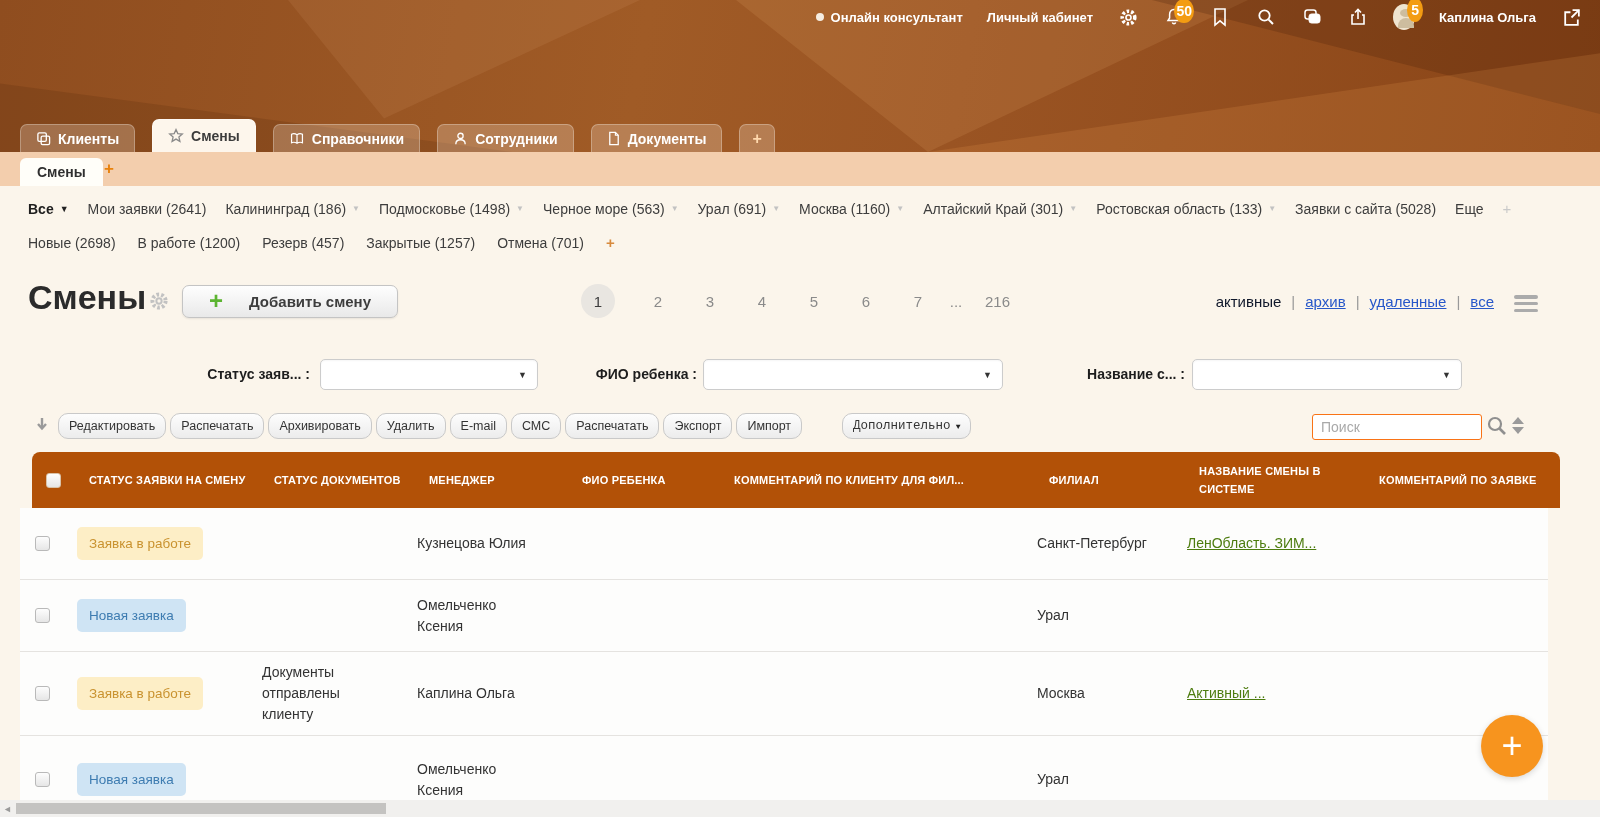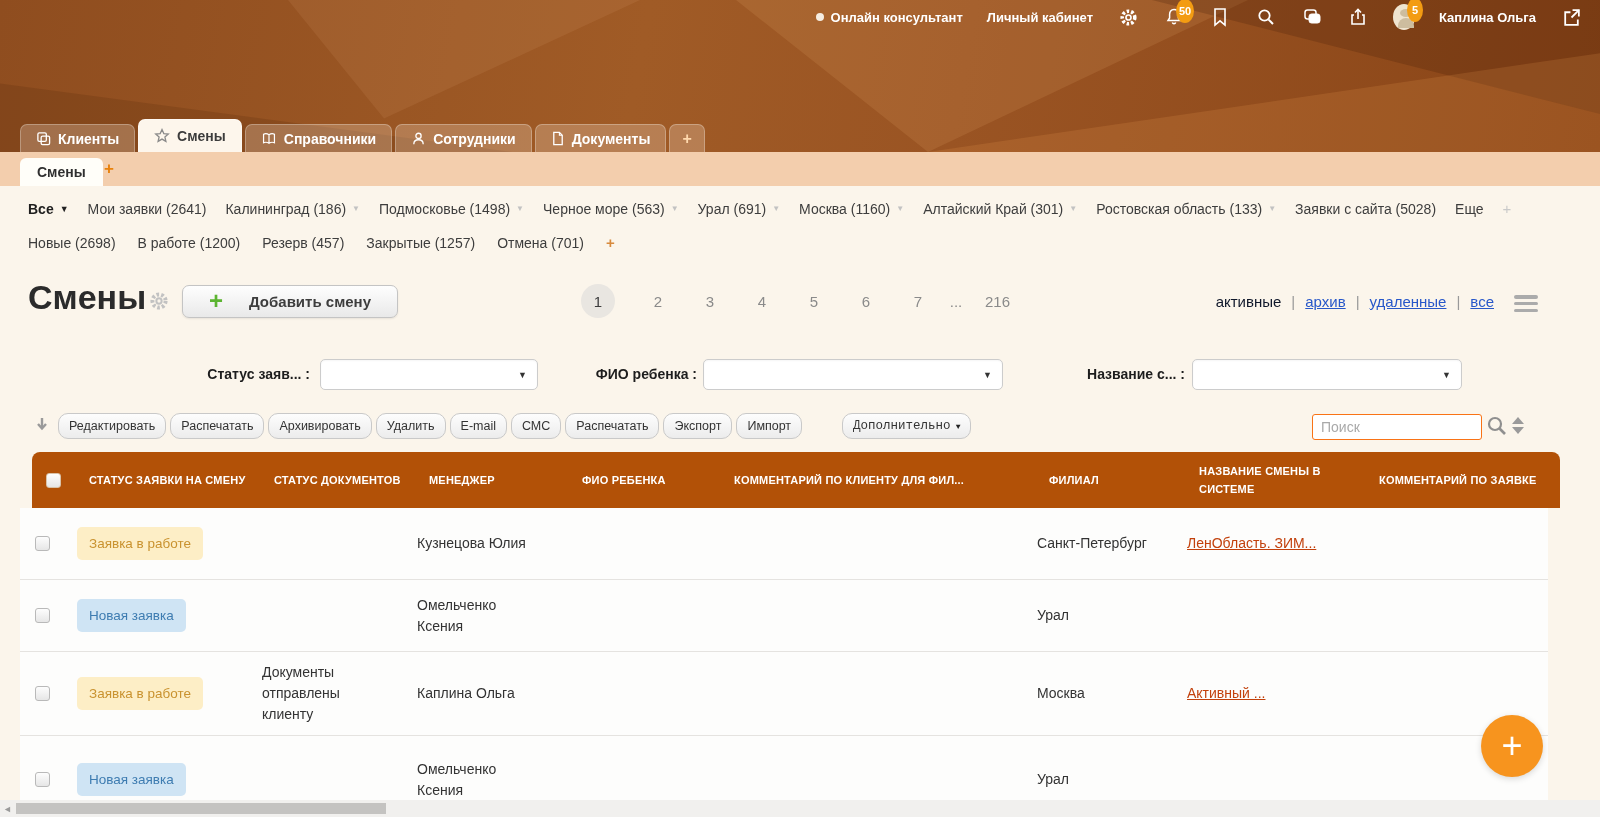--- a/index.html
+++ b/index.html
@@ -27,29 +27,29 @@
   .fox .shorts { position:absolute; top:48px; left:9px; width:24px; height:13px; background:#1fa39a; border-radius:2px; }
   .fox .tail { position:absolute; top:42px; left:-2px; width:16px; height:28px; border:5px solid #f07f1f; border-top:none; border-right:none; border-radius:0 0 0 18px; }
   .logo-text { display:flex; flex-direction:column; line-height:1; }
   .logo-fox,.logo-camp { font-size:25px; font-weight:bold; color:#2e7fb5; letter-spacing:2px; }
   .logo-tag { margin-top:5px; font-size:6px; color:#9a9a9a; letter-spacing:.3px; }
 
   .toplinks { position:absolute; top:4px; right:18px; height:26px; display:flex; align-items:center; gap:24px; color:#fff; }
   .toplink { font-size:13px; font-weight:bold; color:#fff; display:flex; align-items:center; gap:7px; cursor:pointer; white-space:nowrap; }
   .dot { width:8px; height:8px; border-radius:50%; background:#f5ede2; }
   .ticon { position:relative; width:22px; height:22px; display:flex; align-items:center; justify-content:center; cursor:pointer; }
-  .badge { position:absolute; top:-7px; right:-9px; background:#f39c12; color:#fff; font-size:11px; font-weight:bold;
+  .badge { position:absolute; top:-7px; right:-9px; background:#f39c12; color:#fff; font-size:14px; font-weight:bold;
     border-radius:50%; min-width:18px; height:18px; display:flex; align-items:center; justify-content:center; padding:12px 2px; }
   .avatar { width:26px; height:26px; border-radius:50%; background:#efe4cf; position:relative; overflow:visible; }
   .avatar .silh { position:absolute; left:7px; top:5px; width:12px; height:8px; border-radius:50%; background:#c9b globalThis; background:#cdbd9f; }
   .avatar .silh2 { position:absolute; left:5px; top:14px; width:16px; height:10px; border-radius:8px 8px 0 0; background:#cdbd9f; }
   .avatar .badge { top:-6px; right:-8px; min-width:16px; height:16px; }
 
   
-  .tabs { position:absolute; left:20px; bottom:0; display:flex; align-items:flex-end; gap:3px; }
+  .tabs { position:absolute; left:20px; bottom:0; display:flex; align-items:flex-end; gap:17px; }
   .tab { height:28px; display:flex; align-items:center; gap:7px; padding:0 15px; border-radius:7px 7px 0 0;
     background:rgba(252,233,213,.26); border:1px solid rgba(255,255,255,.28); border-bottom:none;
     color:#fff; font-size:14px; font-weight:bold; cursor:pointer; white-space:nowrap; }
   .tab.active { height:33px; background:#fdf6ec; color:#3c3c3c; border-color:rgba(255,255,255,.4); }
   .tab.addtab { padding:0 12px; font-size:16px; color:#ffd9ae; }
   .tab svg { display:block; }
 
   
   .subbar { position:absolute; top:152px; left:0; width:1600px; height:34px; background:#f3cead; }
   .subtab { position:absolute; left:20px; top:6px; height:28px; background:#fffef9; border-radius:6px 6px 0 0;
@@ -120,21 +120,21 @@
   .th.cbcol { display:flex; justify-content:center; cursor:default; }
   .tbody { position:absolute; left:20px; top:508px; width:1528px; }
   .trow { background:#fdfdfc; border-bottom:1px solid #e5e3e0; align-items:center; }
   .trow .td { font-size:14px; color:#333; line-height:21px; padding:0 14px 0 12px; }
   .td.cbcol { display:flex; justify-content:center; padding:0; }
   .cb { width:15px; height:15px; border-radius:3px; border:1px solid #b9b9b9; background:linear-gradient(#fdfdfd,#e6e6e6); cursor:pointer; }
   .thead .cb { border-color:#d9c2a8; }
   .stbadge { display:inline-block; padding:6px 12px; border-radius:5px; font-size:13.5px; white-space:nowrap; }
   .stbadge.yellow { background:#fdeec6; color:#c9922f; }
   .stbadge.blue { background:#cfe4f4; color:#3e7cb1; }
-  .tlink { color:#c2410c; text-decoration:underline; cursor:pointer; }
+  .tlink { color:#4d7c0f; text-decoration:underline; cursor:pointer; }
   .smudge { width:92px; height:17px; border-radius:9px; background:#9494ec; opacity:.6; filter:blur(3px); transform:rotate(-2deg); }
   .r1,.r2 { height:72px; } .r3 { height:84px; } .r4 { height:88px; }
 
   
   .fab { position:absolute; left:1481px; top:715px; width:62px; height:62px; border-radius:50%; background:#f7941e;
     color:#fff; font-size:36px; font-weight:300; display:flex; align-items:center; justify-content:center;
     box-shadow:0 2px 6px rgba(0,0,0,.15); cursor:pointer; }
   .hscroll { position:absolute; left:0; top:800px; width:1600px; height:17px; background:#f1f0ee; }
   .hscroll .arrow { position:absolute; left:3px; top:4px; font-size:9px; color:#9a9a9a; }
   .hscroll .thumb { position:absolute; left:16px; top:3px; width:370px; height:11px; background:#c4c3c1; cursor:pointer; }

